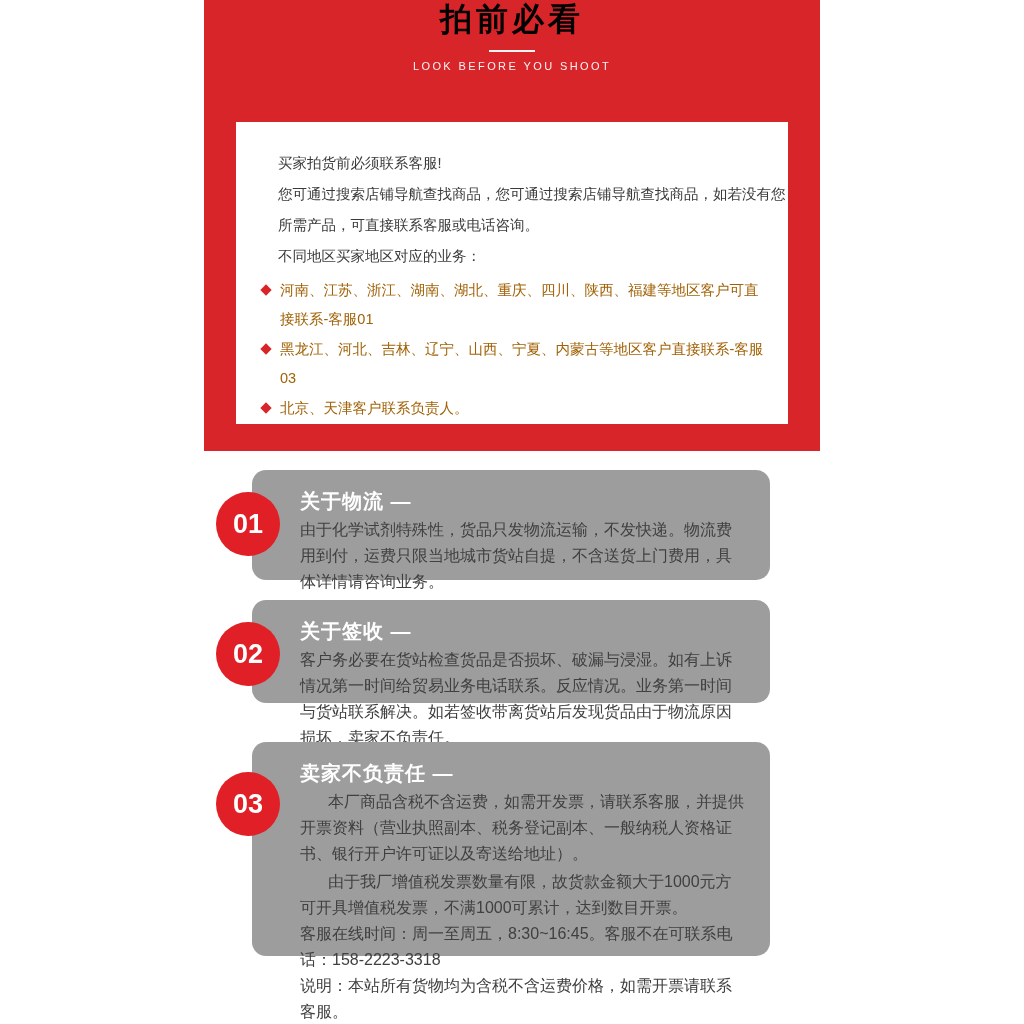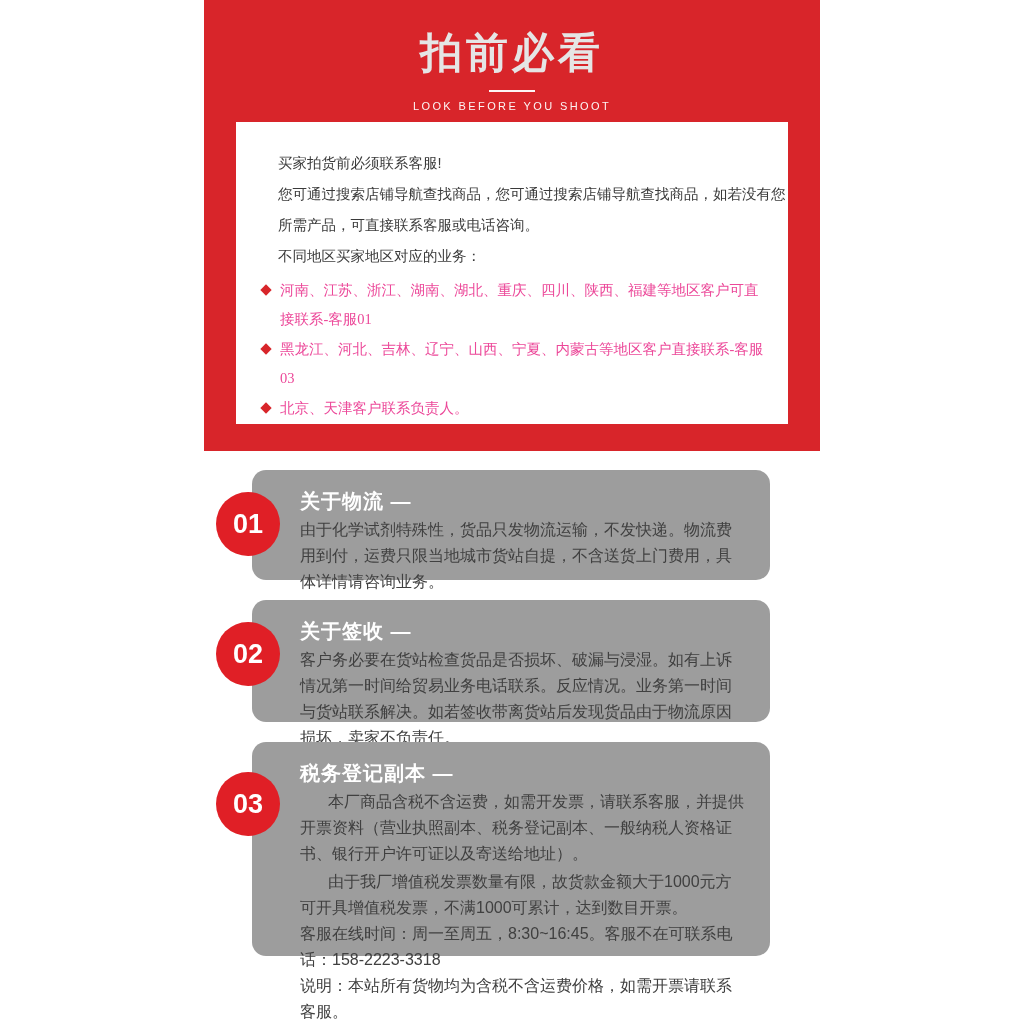--- a/index.html
+++ b/index.html
@@ -25,25 +25,24 @@
   .banner {
     position: absolute;
     left: 204px;
     top: 0;
     width: 616px;
     height: 451px;
     background: #d8252a;
   }
   .banner-title {
     text-align: center;
-    color: #e5e5e5;
-    font-size: 42px;
+    color: #000000;
+    font-size: 32px;
     font-weight: bold;
     letter-spacing: 4px;
-    padding-top: 28px;
     line-height: 1.2;
   }
   .banner-rule {
     width: 46px;
     height: 2px;
     background: #ffffff;
     margin: 12px auto 8px auto;
     opacity: .95;
   }
   .banner-sub {
@@ -71,25 +70,24 @@
     white-space: nowrap;
   }
   .wc-line.indent { padding-left: 18px; }
 
   .bullet-list {
     margin-top: 4px;
   }
   .bullet-item {
     position: relative;
     font-size: 14.5px;
-    color: #ec4899;
+    color: #a16207;
     line-height: 29px;
     padding-left: 20px;
     margin-bottom: 1px;
-    font-family: Liberation Serif, serif;
   }
   .bullet-item .dia {
     position: absolute;
     left: 2px;
     top: 10px;
     width: 8px;
     height: 8px;
     background: #d8252a;
     transform: rotate(45deg);
   }
@@ -139,21 +137,21 @@
   .block p {
     margin: 0;
     font-size: 16px;
     line-height: 26px;
     color: #404040;
   }
   .block p.indent2 { text-indent: 28px; }
   .block p.gap { margin-top: 2px; }
 
   #block-01 { left: 252px; top: 470px; width: 518px; height: 110px; }
-  #block-02 { left: 252px; top: 600px; width: 518px; height: 122px; }
+  #block-02 { left: 252px; top: 600px; width: 518px; height: 103px; }
   #block-03 { left: 252px; top: 742px; width: 518px; height: 214px; }
 
   #block-01 .badge { top: 22px; }
   #block-02 .badge { top: 22px; }
   #block-03 .badge { top: 30px; }
 </style>
 </head>
 <body>
 
 <div class="page">
@@ -205,21 +203,21 @@
         <span class="dash">—</span>
       </h3>
       <p>客户务必要在货站检查货品是否损坏、破漏与浸湿。如有上诉情况第一时间给贸易业务电话联系。反应情况。业务第一时间与货站联系解决。如若签收带离货站后发现货品由于物流原因损坏，卖家不负责任。</p>
     </div>
   </div>
 
   <div class="block" id="block-03">
     <div class="badge">03</div>
     <div class="inner">
       <h3>
-        <span>税务登记副本</span>
+        <span>卖家不负责任</span>
         <span class="dash">—</span>
       </h3>
       <p class="indent2">本厂商品含税不含运费，如需开发票，请联系客服，并提供开票资料（营业执照副本、税务登记副本、一般纳税人资格证书、银行开户许可证以及寄送给地址）。</p>
       <p class="indent2 gap">由于我厂增值税发票数量有限，故货款金额大于1000元方可开具增值税发票，不满1000可累计，达到数目开票。</p>
       <p>客服在线时间：周一至周五，8:30~16:45。客服不在可联系电话：158-2223-3318</p>
       <p>说明：本站所有货物均为含税不含运费价格，如需开票请联系客服。</p>
     </div>
   </div>
 
 </div>

